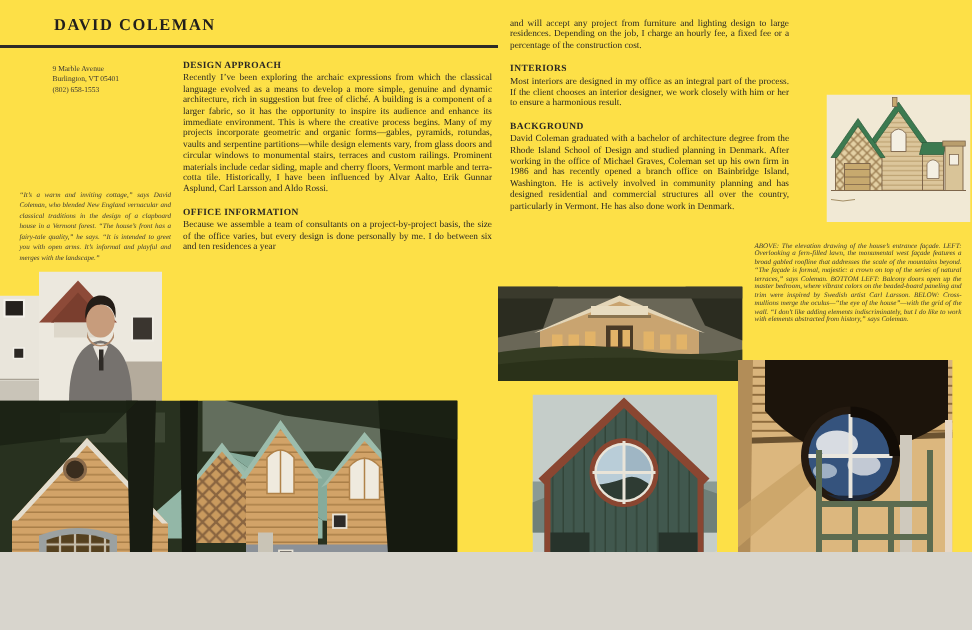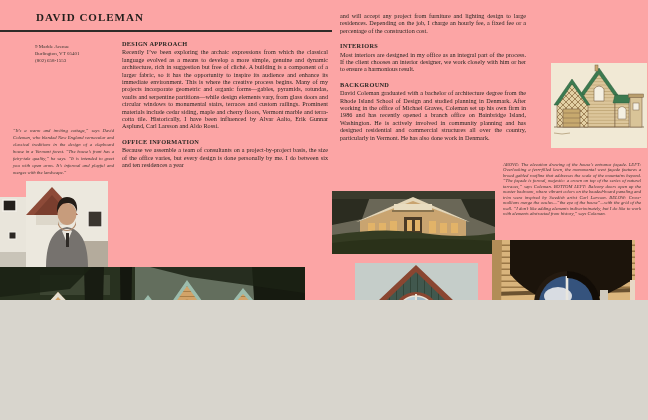--- a/index.html
+++ b/index.html
@@ -1,18 +1,18 @@
 <!DOCTYPE html>
 <html><head>
 <meta charset="utf-8">
 <style>
   html,body{margin:0;padding:0;background:#d8d5cd;}
   #canvas{
-    position:relative;width:648px;height:300px;overflow:hidden;
-    background:#fca5a5;font-family:"Liberation Serif","DejaVu Serif",serif;
+    position:relative;width:648px;height:368px;overflow:hidden;
+    background:#fde047;font-family:"Liberation Serif","DejaVu Serif",serif;
     color:#221f1c;
   }
   .abs{position:absolute;}
   .page-title{
     left:36px;top:11px;font-size:11px;font-weight:bold;letter-spacing:1px;
   }
   .h-rule{left:0;top:30px;width:332px;height:2px;background:#2e2b28;}
   .address{left:35px;top:44px;font-size:5px;line-height:6.8px;color:#3a3732;}
   .address div{white-space:nowrap;}
   .col{text-align:justify;font-size:6.2px;line-height:7.4px;color:#2a2723;}

